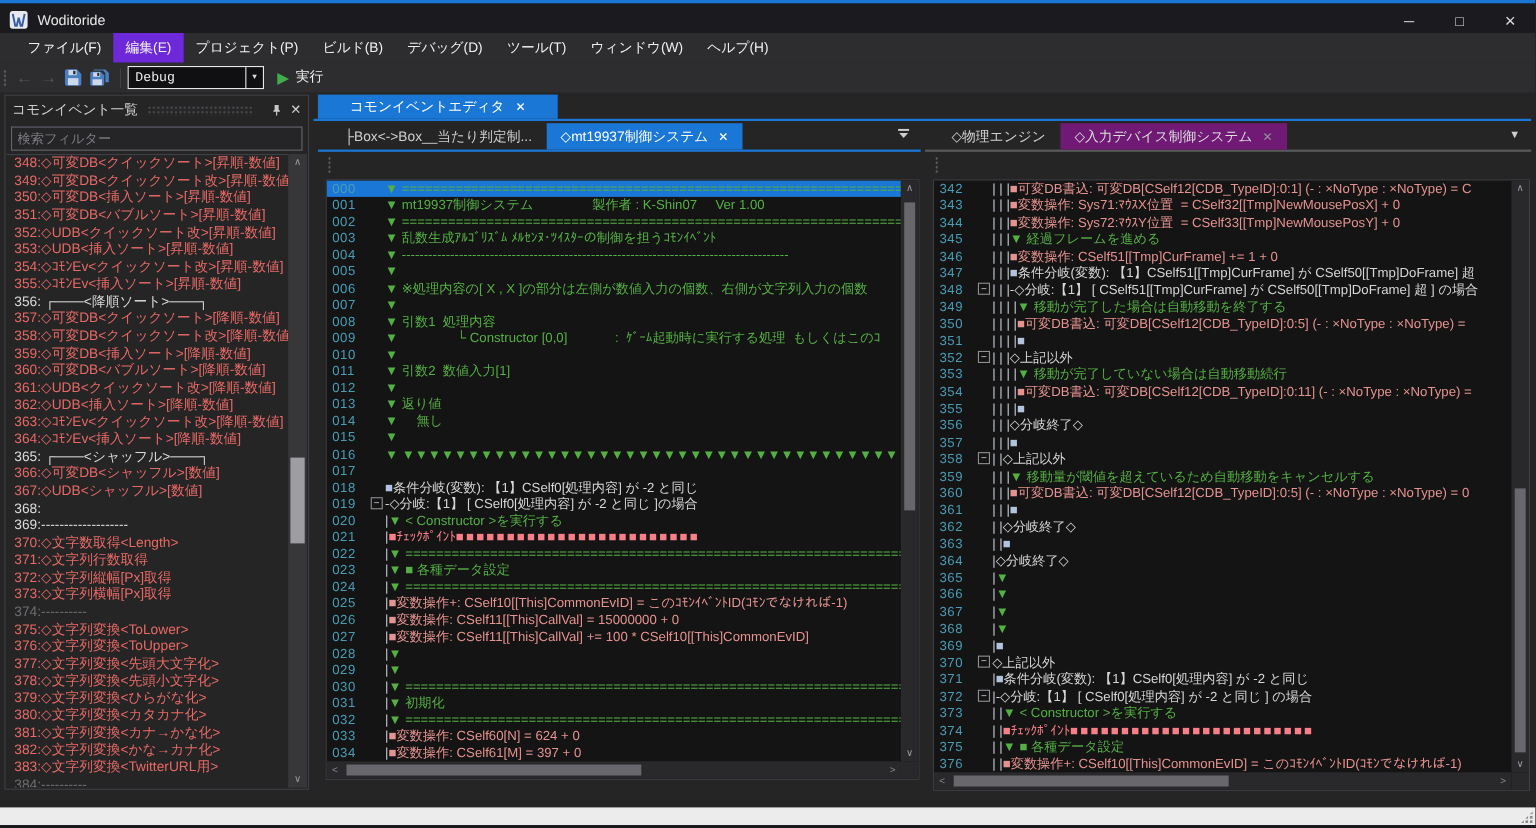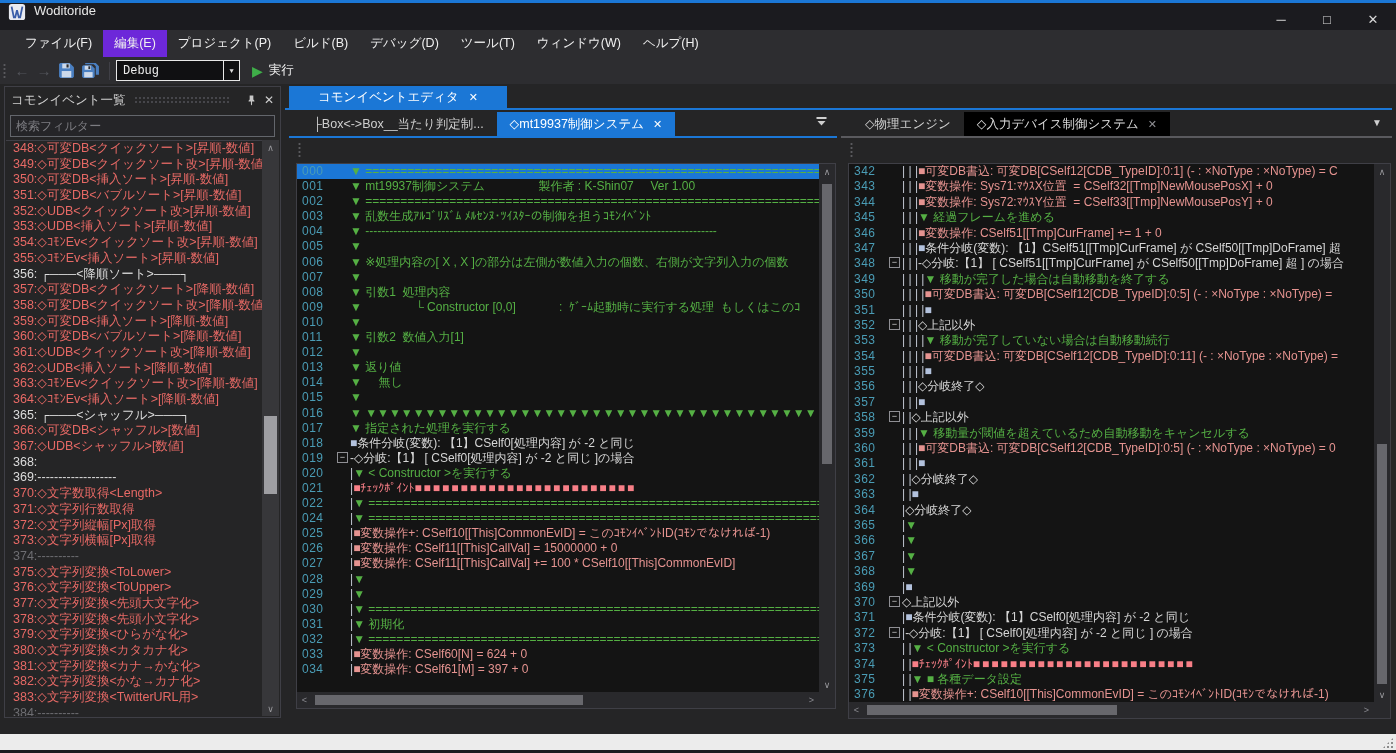--- a/index.html
+++ b/index.html
@@ -3,21 +3,21 @@
 <meta charset="utf-8">
 <style>
   html,body{margin:0;padding:0;}
   body{
     width:1396px;height:753px;position:relative;overflow:hidden;
     background:#252526;font-family:"Liberation Sans","DejaVu Sans",sans-serif;
     -webkit-font-smoothing:antialiased;
   }
   
   .titlebar{position:absolute;left:0;top:0;right:0;height:30px;background:#1b1b1f;
-    border-top:3px solid var(--accent,#1b77d6);display:flex;align-items:flex-start;}
+    border-top:3px solid var(--accent,#1b77d6);display:flex;align-items:center;}
   .logo{margin-left:8px;margin-right:8px;display:flex;}
   .title{color:#e8e8e8;font-size:13px;}
   .win-controls{position:absolute;right:0;top:3px;height:27px;display:flex;}
   .win-btn{width:46px;height:27px;color:#d8d8d8;font-size:13px;display:flex;
     align-items:center;justify-content:center;cursor:default;}
   
   .menubar{position:absolute;left:0;top:30px;right:0;height:27px;background:#2d2d30;
     display:flex;align-items:stretch;padding-left:14px;}
   .menu-item{padding:0 11px;display:flex;align-items:center;color:#f0f0f0;font-size:12.5px;}
   .menu-item.active{background:#6d28d9;}
@@ -70,21 +70,21 @@
   .doc-underline{position:absolute;left:285px;top:108px;right:4px;height:2px;
     background:var(--accent,#1b77d6);}
   
   .pane{position:absolute;top:112px;height:614px;}
   #pane-left{left:289px;width:548px;}
   #pane-right{left:841px;width:551px;}
   .subtabbar{height:24px;display:flex;align-items:stretch;padding-left:11px;position:relative;}
   .subtab{display:flex;align-items:center;gap:9px;padding:0 13px;color:#d0d0d0;font-size:12.5px;
     white-space:nowrap;}
   .subtab.active{background:var(--accent,#1b77d6);color:#ffffff;}
-  .subtab.active.dim{background:#000000;color:#dddddd;}
+  .subtab.active.dim{background:#701a75;color:#dddddd;}
   .subtab-close{font-size:11px;}
   .subtab.active.dim .subtab-close{color:#8f8f94;}
   .tab-dropdown{position:absolute;right:10px;top:5px;color:#d0d0d0;font-size:10px;}
   .pane-underline{height:2px;}
   #pane-left .pane-underline{background:var(--accent,#1b77d6);}
   #pane-right .pane-underline{background:#5a5a5e;}
   .strip{height:25px;position:relative;}
   .strip-grip{position:absolute;left:9px;top:4px;width:3px;height:16px;
     background-image:radial-gradient(circle,#5a5a5e 1px,transparent 1.2px);
     background-size:3px 4px;}
@@ -283,26 +283,27 @@
         <div class="ed-row"><span class="ed-num">007</span><span class="ed-fold"></span><span class="ed-code"><span class="sg-g">▼</span></span></div>
         <div class="ed-row"><span class="ed-num">008</span><span class="ed-fold"></span><span class="ed-code"><span class="sg-g">▼ 引数1  処理内容</span></span></div>
         <div class="ed-row"><span class="ed-num">009</span><span class="ed-fold"></span><span class="ed-code"><span class="sg-g">▼                └ Constructor [0,0]             :  ｹﾞｰﾑ起動時に実行する処理  もしくはこのｺ</span></span></div>
         <div class="ed-row"><span class="ed-num">010</span><span class="ed-fold"></span><span class="ed-code"><span class="sg-g">▼</span></span></div>
         <div class="ed-row"><span class="ed-num">011</span><span class="ed-fold"></span><span class="ed-code"><span class="sg-g">▼ 引数2  数値入力[1]</span></span></div>
         <div class="ed-row"><span class="ed-num">012</span><span class="ed-fold"></span><span class="ed-code"><span class="sg-g">▼</span></span></div>
         <div class="ed-row"><span class="ed-num">013</span><span class="ed-fold"></span><span class="ed-code"><span class="sg-g">▼ 返り値</span></span></div>
         <div class="ed-row"><span class="ed-num">014</span><span class="ed-fold"></span><span class="ed-code"><span class="sg-g">▼     無し</span></span></div>
         <div class="ed-row"><span class="ed-num">015</span><span class="ed-fold"></span><span class="ed-code"><span class="sg-g">▼</span></span></div>
         <div class="ed-row"><span class="ed-num">016</span><span class="ed-fold"></span><span class="ed-code"><span class="sg-g">▼ ▼▼▼▼▼▼▼▼▼▼▼▼▼▼▼▼▼▼▼▼▼▼▼▼▼▼▼▼▼▼▼▼▼▼▼▼▼▼▼▼▼▼▼▼▼▼▼▼▼▼▼▼</span></span></div>
-        <div class="ed-row"><span class="ed-num">017</span><span class="ed-fold"></span><span class="ed-code"><span class="sg-g">▼ 指定された処理を実行する</span></span></div>
+        <div class="ed-row"><span class="ed-num">017</span><span class="ed-fold"></span></div>
         <div class="ed-row"><span class="ed-num">018</span><span class="ed-fold"></span><span class="ed-code"><span class="sg-bb">■</span><span class="sg-w">条件分岐(変数): 【1】CSelf0[処理内容] が -2 と同じ</span></span></div>
         <div class="ed-row"><span class="ed-num">019</span><span class="ed-fold"><span class="fold-box">−</span></span><span class="ed-code"><span class="sg-w">-◇分岐:【1】 [ CSelf0[処理内容] が -2 と同じ ]の場合</span></span></div>
         <div class="ed-row"><span class="ed-num">020</span><span class="ed-fold"></span><span class="ed-code"><span class="sg-pi">|</span><span class="sg-g">▼ &lt; Constructor &gt;を実行する</span></span></div>
         <div class="ed-row"><span class="ed-num">021</span><span class="ed-fold"></span><span class="ed-code"><span class="sg-pi">|</span><span class="sg-pk">■ﾁｪｯｸﾎﾟｲﾝﾄ</span><span class="sg-pb">■■■■■■■■■■■■■■■■■■■■■■■■</span></span></div>
         <div class="ed-row"><span class="ed-num">022</span><span class="ed-fold"></span><span class="ed-code"><span class="sg-pi">|</span><span class="sg-g">▼ ================================================================================</span></span></div>
+        <div class="ed-row"><span class="ed-num">023</span><span class="ed-fold"></span><span class="ed-code"><span class="sg-pi">|</span><span class="sg-g">▼ ■ 各種データ設定</span></span></div>
         <div class="ed-row"><span class="ed-num">024</span><span class="ed-fold"></span><span class="ed-code"><span class="sg-pi">|</span><span class="sg-g">▼ ================================================================================</span></span></div>
         <div class="ed-row"><span class="ed-num">025</span><span class="ed-fold"></span><span class="ed-code"><span class="sg-pi">|</span><span class="sg-p">■変数操作+: CSelf10[[This]CommonEvID] = このｺﾓﾝｲﾍﾞﾝﾄID(ｺﾓﾝでなければ-1)</span></span></div>
         <div class="ed-row"><span class="ed-num">026</span><span class="ed-fold"></span><span class="ed-code"><span class="sg-pi">|</span><span class="sg-p">■変数操作: CSelf11[[This]CallVal] = 15000000 + 0</span></span></div>
         <div class="ed-row"><span class="ed-num">027</span><span class="ed-fold"></span><span class="ed-code"><span class="sg-pi">|</span><span class="sg-p">■変数操作: CSelf11[[This]CallVal] += 100 * CSelf10[[This]CommonEvID]</span></span></div>
         <div class="ed-row"><span class="ed-num">028</span><span class="ed-fold"></span><span class="ed-code"><span class="sg-pi">|</span><span class="sg-g">▼</span></span></div>
         <div class="ed-row"><span class="ed-num">029</span><span class="ed-fold"></span><span class="ed-code"><span class="sg-pi">|</span><span class="sg-g">▼</span></span></div>
         <div class="ed-row"><span class="ed-num">030</span><span class="ed-fold"></span><span class="ed-code"><span class="sg-pi">|</span><span class="sg-g">▼ ================================================================================</span></span></div>
         <div class="ed-row"><span class="ed-num">031</span><span class="ed-fold"></span><span class="ed-code"><span class="sg-pi">|</span><span class="sg-g">▼ 初期化</span></span></div>
         <div class="ed-row"><span class="ed-num">032</span><span class="ed-fold"></span><span class="ed-code"><span class="sg-pi">|</span><span class="sg-g">▼ ================================================================================</span></span></div>
         <div class="ed-row"><span class="ed-num">033</span><span class="ed-fold"></span><span class="ed-code"><span class="sg-pi">|</span><span class="sg-p">■変数操作: CSelf60[N] = 624 + 0</span></span></div>

